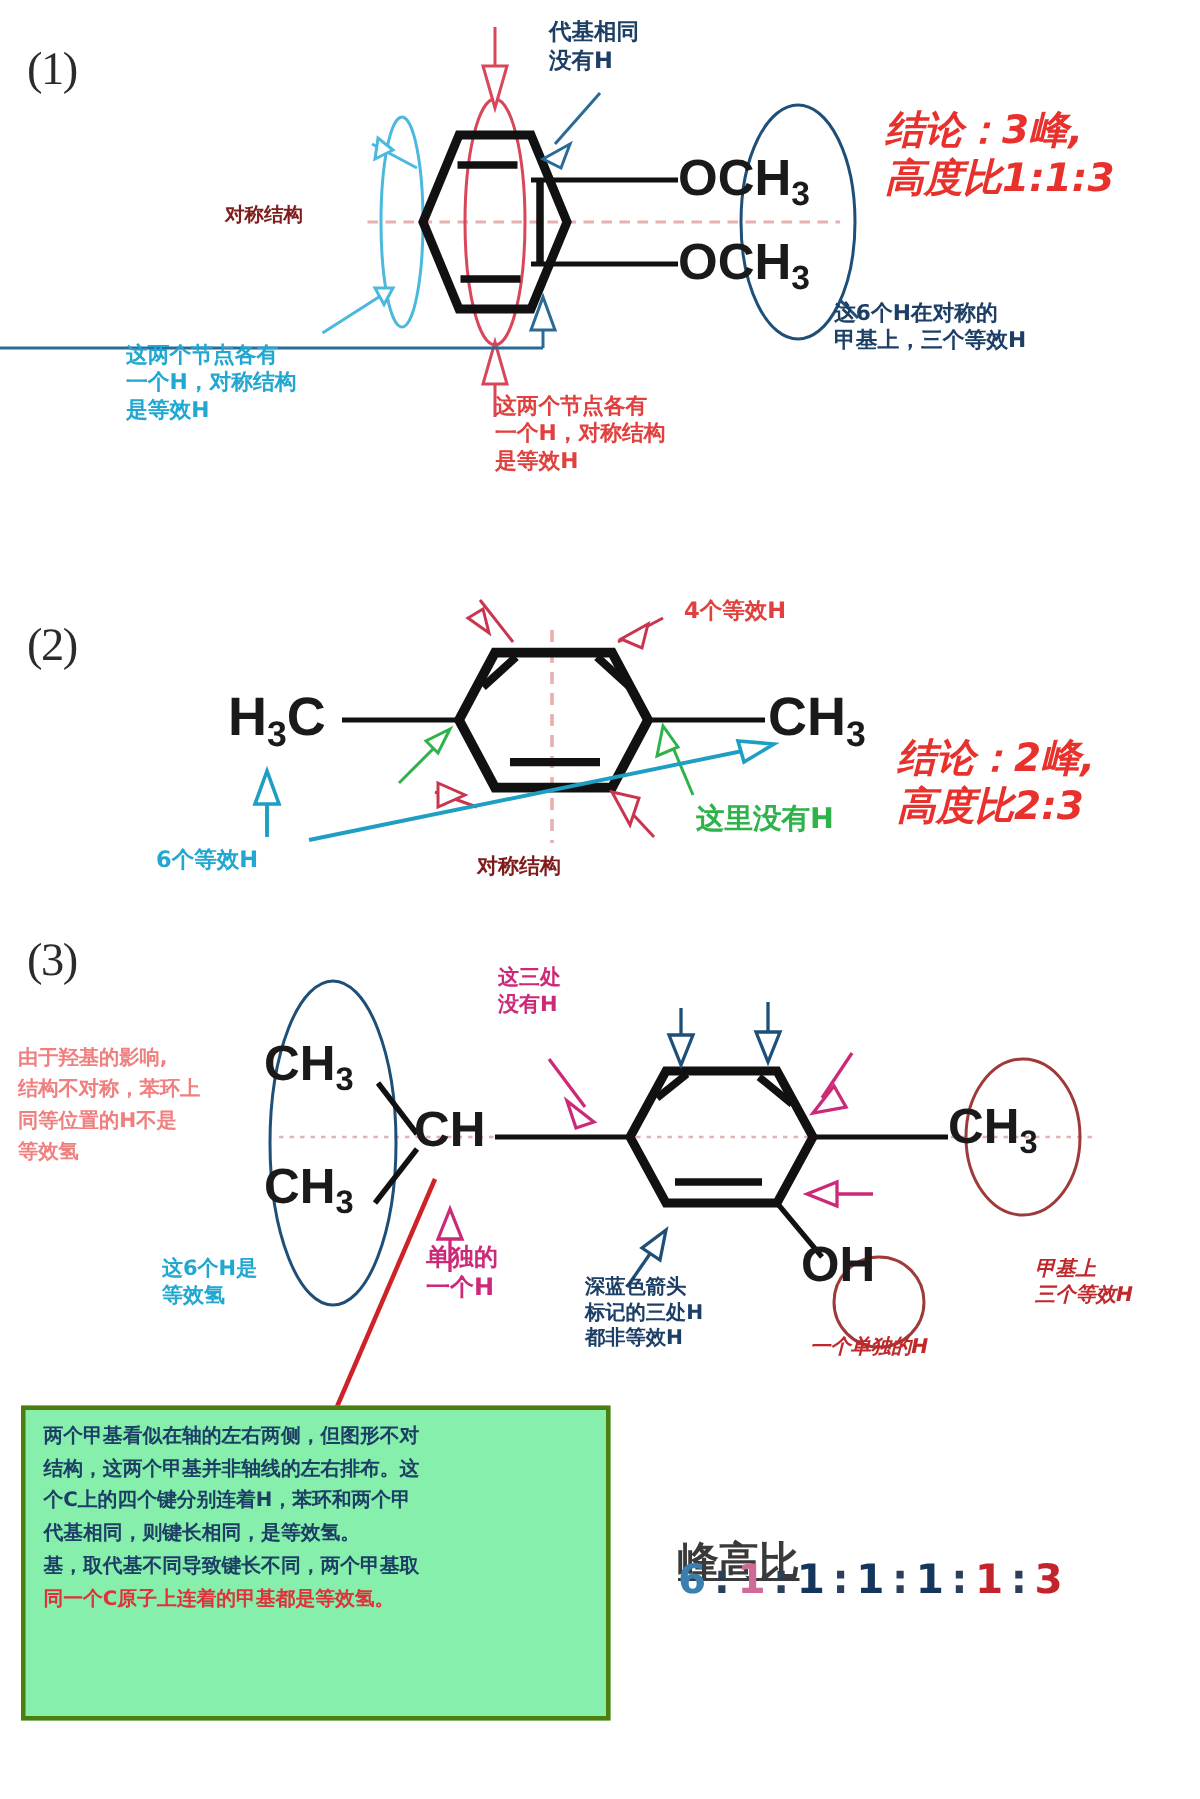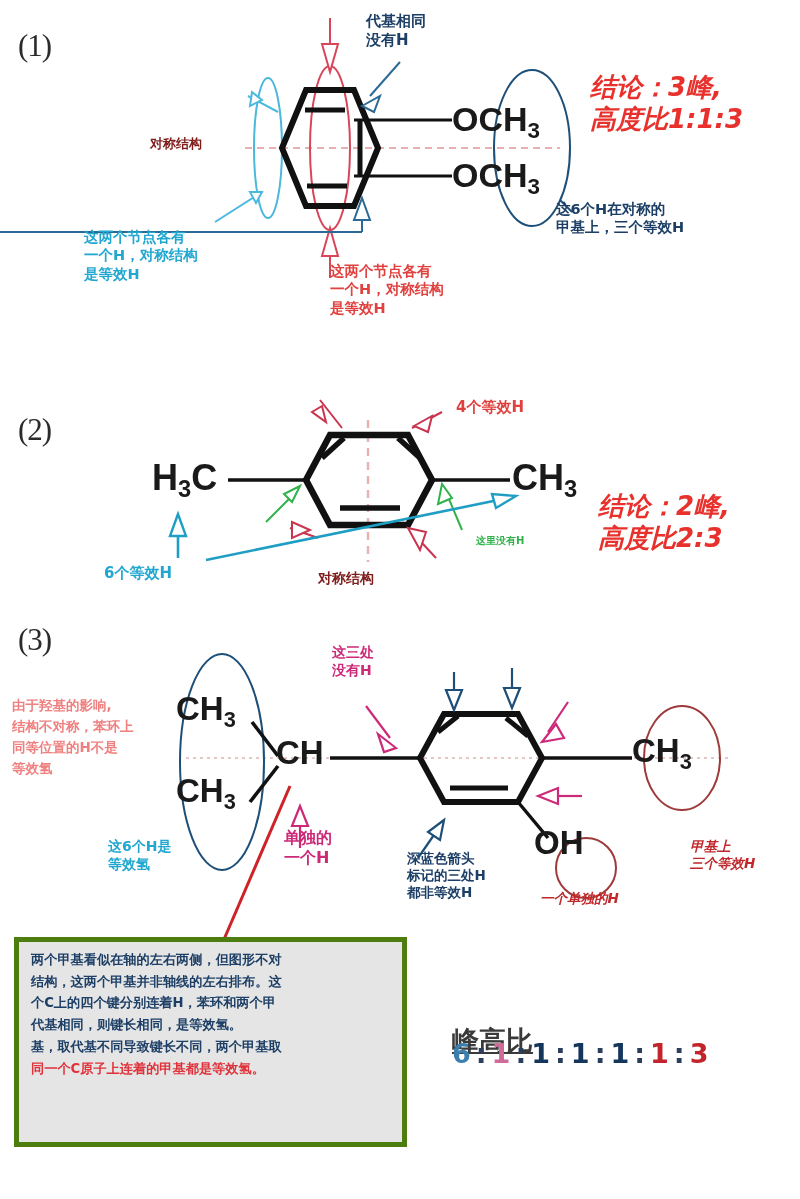--- a/index.html
+++ b/index.html
@@ -60,22 +60,22 @@
     white-space: nowrap;
   }
   .formula sub {
     font-size: 0.66em;
     vertical-align: -0.30em;
     font-weight: bold;
   }
 
   
   #explain-box {
-    border: 5px solid #4d7c0f;
-    background: #e5e5e5;
+    border: 3px solid #4d7c0f;
+    background: #86efac;
     padding: 8px 10px 6px 12px;
   }
   #explain-box p {
     margin: 0 0 1px 0;
     font-family: "DejaVu Sans", "Liberation Sans", sans-serif;
     font-weight: bold;
     font-size: 13.2px;
     line-height: 1.57;
     color: #1d3f66;
     text-align: justify;
@@ -218,21 +218,21 @@
       <polygon points="516,116 492,114 496,128" fill="#ffffff" stroke="#1f9ec4" stroke-width="2.4"></polygon>
       <line x1="178" y1="178" x2="178" y2="148"></line>
       <polygon points="178,134 170,156 186,156" fill="#ffffff" stroke="#1f9ec4" stroke-width="2.4"></polygon>
     </g>
   </svg>
 
   <div class="abs formula" style="left:152px; top:460px; font-size:36px;"><span>H</span><sub>3</sub><span>C</span></div>
   <div class="abs formula" style="left:512px; top:460px; font-size:36px;"><span>CH</span><sub>3</sub></div>
 
   <div class="abs ann red" style="left:456px; top:398px; font-size:15px;">4个等效H</div>
-  <div class="abs ann green" style="left:464px; top:535px; font-size:10px;margin-left:12px;">这里没有H</div>
+  <div class="abs ann green" style="left:464px; top:535px; font-size:19px;">这里没有H</div>
   <div class="abs ann cyan" style="left:104px; top:564px; font-size:15px;">6个等效H</div>
   <div class="abs ann sym" style="left:318px; top:570px; font-size:14px;">对称结构</div>
   <div class="abs concl" style="left:598px; top:462px;margin-top:29px;">结论：2峰,
 高度比2:3</div>
 
   <div class="abs secnum" style="left:18px; top:622px;">(3)</div>
 
   <svg class="abs" style="left:0; top:610px;" width="800" height="360" viewBox="0 0 800 360">
 
     <line x1="186" y1="148" x2="730" y2="148" stroke="#e0b4b4" stroke-width="1.6" stroke-dasharray="3,4"></line>
@@ -291,21 +291,21 @@
   <div class="abs ann lightred" style="left:12px; top:695px; font-size:13.5px; line-height:1.55;">由于羟基的影响,
 结构不对称，苯环上
 同等位置的H不是
 等效氢</div>
   <div class="abs ann cyan" style="left:108px; top:838px; font-size:14px;">这6个H是
 等效氢</div>
   <div class="abs ann magenta" style="left:332px; top:644px; font-size:14px;">这三处
 没有H</div>
   <div class="abs ann magenta" style="left:284px; top:828px; font-size:16px;">单独的
 一个H</div>
-  <div class="abs ann navy" style="left:390px; top:850px; font-size:13.5px;margin-left:17px;">深蓝色箭头
+  <div class="abs ann navy" style="left:390px; top:850px; font-size:13.5px;">深蓝色箭头
 标记的三处H
 都非等效H</div>
   <div class="abs ann darkred" style="left:540px; top:890px; font-size:13.5px;">一个单独的H</div>
   <div class="abs ann darkred" style="left:690px; top:838px; font-size:13.5px;">甲基上
 三个等效H</div>
 
   <div class="abs" id="explain-box" style="left:14px; top:937px; width:393px; height:210px;">
     <p>两个甲基看似在轴的左右两侧，但图形不对</p>
     <p>结构，这两个甲基并非轴线的左右排布。这</p>
     <p>个C上的四个键分别连着H，苯环和两个甲</p>

